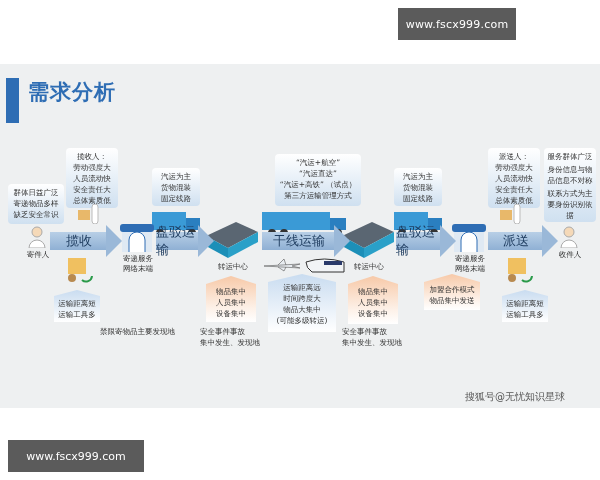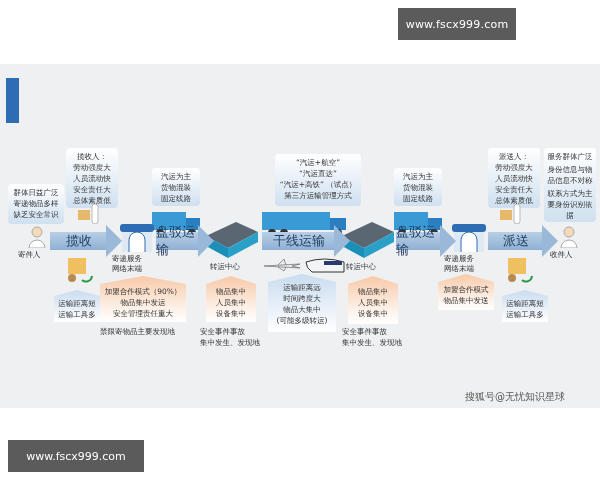--- a/index.html
+++ b/index.html
@@ -20,29 +20,30 @@
     font-size: 7.5px; color: #333; line-height: 11px; text-align: center; padding: 3px 2px; }
   .callout-blue-up { background: linear-gradient(#c9dcf0 0%, #ffffff 100%); font-size: 7.5px; color:#333;
     line-height: 11px; text-align: center; padding: 8px 2px 3px; }
   .callout-orange-up { background: linear-gradient(#f7c9a8 0%, #fdf1e8 70%, #ffffff 100%); font-size: 7.5px; color:#333;
     line-height: 11px; text-align: center; padding: 10px 2px 3px; }
   .note { font-size: 7.5px; color: #333; text-align: left; line-height: 11px; }
   .arrow { height: 18px; background: linear-gradient(#b8cfe6, #8fb0d4); color: #1d3b5e; font-size: 13px;
     display: flex; align-items: center; justify-content: center; }
   .arrow-head { width: 0; height: 0; border-top: 16px solid transparent; border-bottom: 16px solid transparent;
     border-left: 16px solid #9ab8d8; }
-  .label { font-size: 7.5px; color: #333; }
+  .label { font-size: 7.5px; color: #333; text-align: center; }
 </style>
 </head>
 <body>
 
 <div class="abs wm-top">www.fscx999.com</div>
 
 <div class="abs slide">
   <div class="abs title-bar"></div>
+  <div class="abs title">需求分析</div>
 
   <div class="abs callout-blue" style="left:8px;top:120px;width:56px;height:40px;">
     <div>群体日益广泛</div>
     <div>寄递物品多样</div>
     <div>缺乏安全常识</div>
   </div>
   <div class="abs callout-blue" style="left:66px;top:84px;width:52px;height:60px;">
     <div>揽收人：</div>
     <div>劳动强度大</div>
     <div>人员流动快</div>
@@ -184,25 +185,20 @@
   <div class="abs label" style="left:210px;top:198px;width:46px;">转运中心</div>
   <div class="abs label" style="left:346px;top:198px;width:46px;">转运中心</div>
   <div class="abs label" style="left:444px;top:190px;width:52px;white-space:pre-line;line-height:10px;">寄递服务
 网络末端</div>
   <div class="abs label" style="left:550px;top:186px;width:40px;">收件人</div>
 
   <div class="abs callout-blue-up" style="left:54px;top:226px;width:46px;height:32px;clip-path:polygon(0 6px,50% 0,100% 6px,100% 100%,0 100%);">
     <div>运输距离短</div>
     <div>运输工具多</div>
   </div>
-  <div class="abs callout-orange-up" style="left:100px;top:212px;width:86px;height:46px;clip-path:polygon(0 8px,50% 0,100% 8px,100% 100%,0 100%);">
-    <div>加盟合作模式（90%）</div>
-    <div>物品集中发运</div>
-    <div>安全管理责任重大</div>
-  </div>
   <div class="abs note" style="left:100px;top:262px;width:86px;">禁限寄物品主要发现地</div>
 
   <div class="abs callout-orange-up" style="left:206px;top:212px;width:50px;height:46px;clip-path:polygon(0 8px,50% 0,100% 8px,100% 100%,0 100%);">
     <div>物品集中</div>
     <div>人员集中</div>
     <div>设备集中</div>
   </div>
   <div class="abs note" style="left:200px;top:262px;width:64px;">
     <div>安全事件事故</div>
     <div>集中发生、发现地</div>
@@ -218,21 +214,21 @@
   <div class="abs callout-orange-up" style="left:348px;top:212px;width:50px;height:48px;clip-path:polygon(0 8px,50% 0,100% 8px,100% 100%,0 100%);">
     <div>物品集中</div>
     <div>人员集中</div>
     <div>设备集中</div>
   </div>
   <div class="abs note" style="left:342px;top:262px;width:64px;">
     <div>安全事件事故</div>
     <div>集中发生、发现地</div>
   </div>
 
-  <div class="abs callout-orange-up" style="left:438px;top:210px;width:56px;height:36px;clip-path:polygon(0 8px,50% 0,100% 8px,100% 100%,0 100%);">
+  <div class="abs callout-orange-up" style="left:424px;top:210px;width:56px;height:36px;clip-path:polygon(0 8px,50% 0,100% 8px,100% 100%,0 100%);">
     <div>加盟合作模式</div>
     <div>物品集中发送</div>
   </div>
 
   <div class="abs callout-blue-up" style="left:502px;top:226px;width:46px;height:32px;clip-path:polygon(0 6px,50% 0,100% 6px,100% 100%,0 100%);">
     <div>运输距离短</div>
     <div>运输工具多</div>
   </div>
 
   <div class="abs source">搜狐号@无忧知识星球</div>

